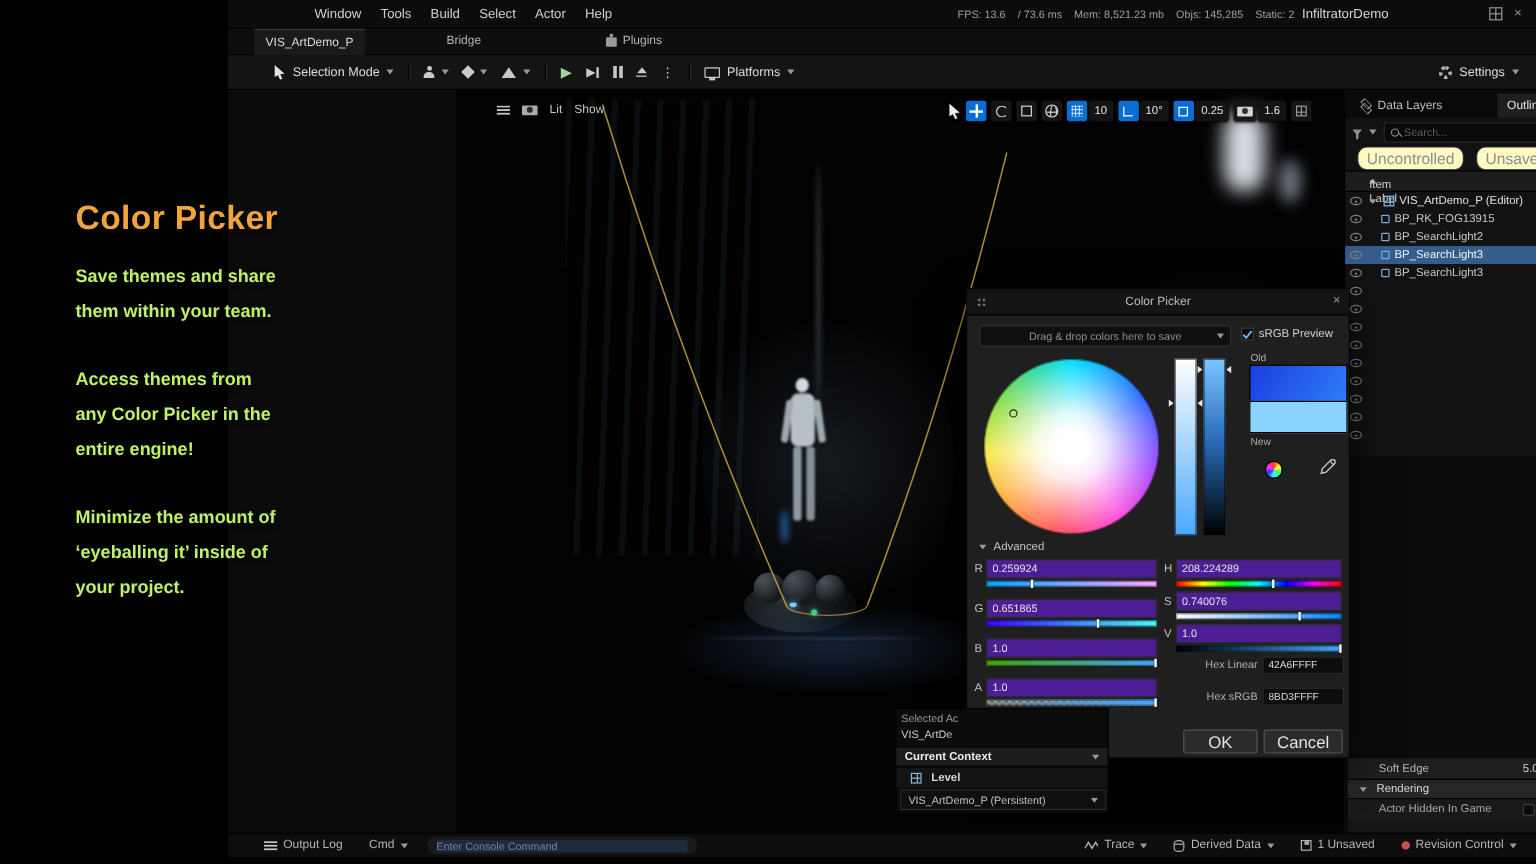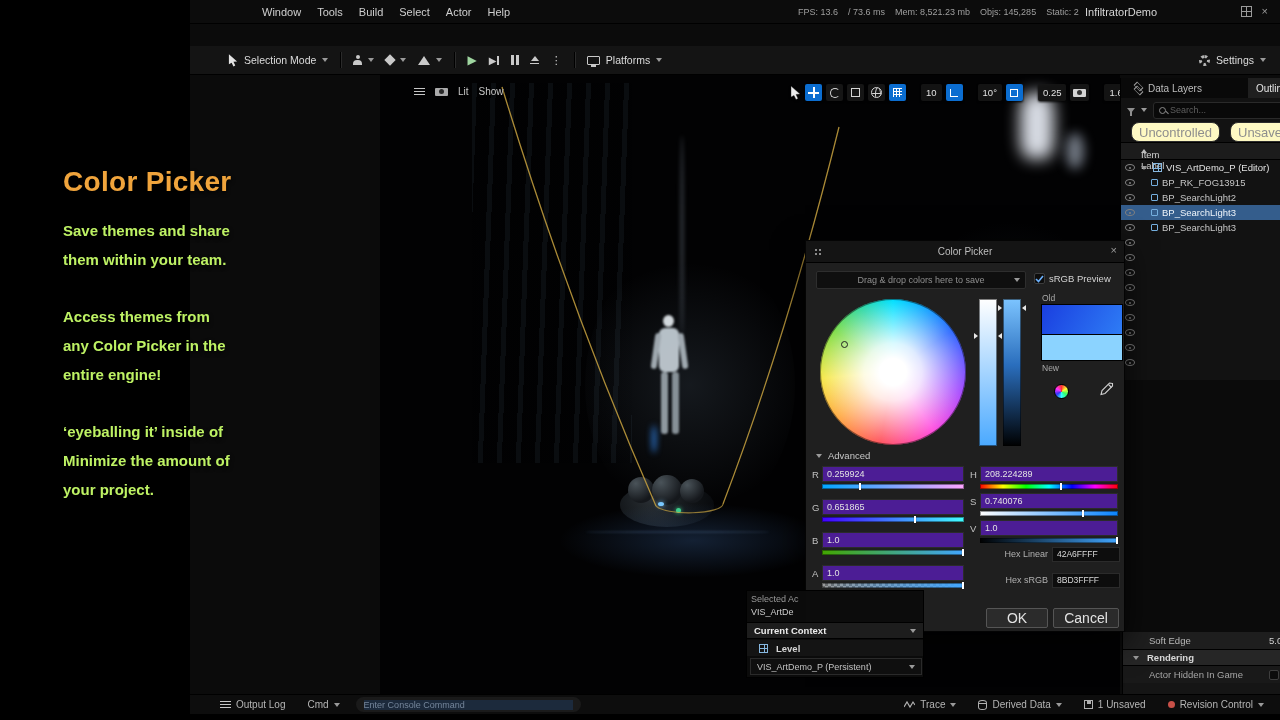--- a/index.html
+++ b/index.html
@@ -62,21 +62,21 @@
 .fixture .s3{left:60px;top:4px;width:24px;height:24px}
 .fixture .gdot{position:absolute;left:56px;top:33px;width:5px;height:5px;border-radius:50%;background:#3ed489;box-shadow:0 0 4px #3ed489}
 .fixture .bdot{position:absolute;left:38px;top:27px;width:6px;height:4px;border-radius:50%;background:#79c8ff;box-shadow:0 0 5px #79c8ff}
 #gizmo{position:absolute;left:555px;top:382px;width:13px;height:13px;border-radius:50%;border:2px solid rgba(235,240,245,.9);background:rgba(170,180,190,.3)}
 #vp-toolbar-left{position:absolute;left:34px;top:11px;display:flex;align-items:center;gap:10px;font-size:10px;color:#c6c6c6;text-shadow:0 1px 2px #000}
 #vp-toolbar-right{position:absolute;left:410px;top:9px;display:flex;align-items:center;gap:4px;filter:drop-shadow(0 1px 1px #000)}
 .vchip{height:17px;min-width:17px;display:flex;align-items:center;justify-content:center;border-radius:2px;padding:0 3px}
 .vchip.blue{background:#0b6dd0}
 .vchip.gray{background:rgba(25,25,25,.85)}
 .vnum{height:17px;display:flex;align-items:center;justify-content:center;background:rgba(22,22,22,.85);border-radius:2px;padding:0 5px;font-size:9.5px;color:#e2e2e2}
-.snap{display:flex;gap:15px}
+.snap{display:flex;gap:1px}
 .ic-move{position:relative;width:11px;height:11px}
 .ic-move::before{content:"";position:absolute;left:0;top:5px;width:11px;height:1.5px;background:#fff}
 .ic-move::after{content:"";position:absolute;left:5px;top:0;width:1.5px;height:11px;background:#fff}
 .ic-rot{width:10px;height:10px;border:1.5px solid #d5d5d5;border-radius:50%;border-right-color:transparent}
 .ic-scl{width:9px;height:9px;border:1.5px solid #d5d5d5;position:relative}
 .ic-glb{width:11px;height:11px;border:1.2px solid #d5d5d5;border-radius:50%;position:relative;overflow:hidden}
 .ic-glb::before{content:"";position:absolute;left:3px;top:-1px;width:4px;height:12px;border:1px solid #d5d5d5;border-radius:50%}
 .ic-glb::after{content:"";position:absolute;left:0;top:5px;width:11px;height:1px;background:#d5d5d5}
 .ic-grid9{width:9px;height:9px;background-image:linear-gradient(#fff 1px,transparent 1px),linear-gradient(90deg,#fff 1px,transparent 1px);background-size:3px 3px}
 .ic-angle{width:8px;height:8px;border-left:1.5px solid #fff;border-bottom:1.5px solid #fff}
@@ -193,20 +193,30 @@
       <span>Objs: 145,285</span>
       <span>Static: 2</span>
     </div>
     <div id="proj">InfiltratorDemo</div>
     <div id="winbtns">
       <span class="ic-max"></span>
       <span style="color:#9a9a9a;font-size:11px">×</span>
     </div>
   </div>
 
+  <div id="tabbar">
+    <div id="leveltab">VIS_ArtDemo_P</div>
+    <div class="tb-link" style="margin-left:68px">
+      <span>Bridge</span>
+    </div>
+    <div class="tb-link" style="margin-left:104px">
+      <span class="ic-puz"></span>
+      <span>Plugins</span>
+    </div>
+  </div>
 
   <div id="toolbar">
     <div class="t-group">
       <svg width="10" height="13" viewBox="0 0 11 14">
             <path d="M1 0 L10 8 L6 8.5 L8 12.5 L6 13.5 L4 9.5 L1 11 Z" fill="#e3e3e3"></path>
           </svg>
       <span>Selection Mode</span>
       <span class="caret"></span>
     </div>
     <span class="vsep"></span>
@@ -442,21 +452,21 @@
 
   </div>
 
   <div id="details-lower">
     <div class="dl-row" style="background:#1e1e1e">
       <span class="lab">Soft Edge</span>
       <span class="val">5.0</span>
     </div>
     <div class="dl-row" style="background:#262626;border-top:1px solid #000;border-bottom:1px solid #000">
       <span class="caret" style="position:absolute;left:10px"></span>
-      <span style="position:absolute;left:24px;font-weight:bold;color:#d8d8d8">Rendering</span>
+      <span style="position:absolute;left:24px;font-weight:normal;color:#d8d8d8">Rendering</span>
     </div>
     <div class="dl-row" style="background:#191919">
       <span class="lab" style="color:#a6a6a6">Actor Hidden In Game</span>
       <span class="cb" style="position:absolute;left:146px"></span>
     </div>
   </div>
 
   <div id="statusbar">
     <div class="sb-item">
       <span class="ic-lines"></span>
@@ -496,22 +506,22 @@
 <div id="overlay-text">
   <div class="h">Color Picker</div>
   <div class="gap-a"></div>
   <div class="p">Save themes and share</div>
   <div class="p">them within your team.</div>
   <div class="gap-b"></div>
   <div class="p">Access themes from</div>
   <div class="p">any Color Picker in the</div>
   <div class="p">entire engine!</div>
   <div class="gap-b"></div>
+  <div class="p">Minimize the amount of</div>
   <div class="p">‘eyeballing it’ inside of</div>
-  <div class="p">Minimize the amount of</div>
   <div class="p">your project.</div>
 </div>
 
 <div id="cp">
   <div class="cp-title">
     <span class="cp-dots"></span>
     <span>Color Picker</span>
     <span class="cp-x">×</span>
   </div>
   <div class="cp-theme">

